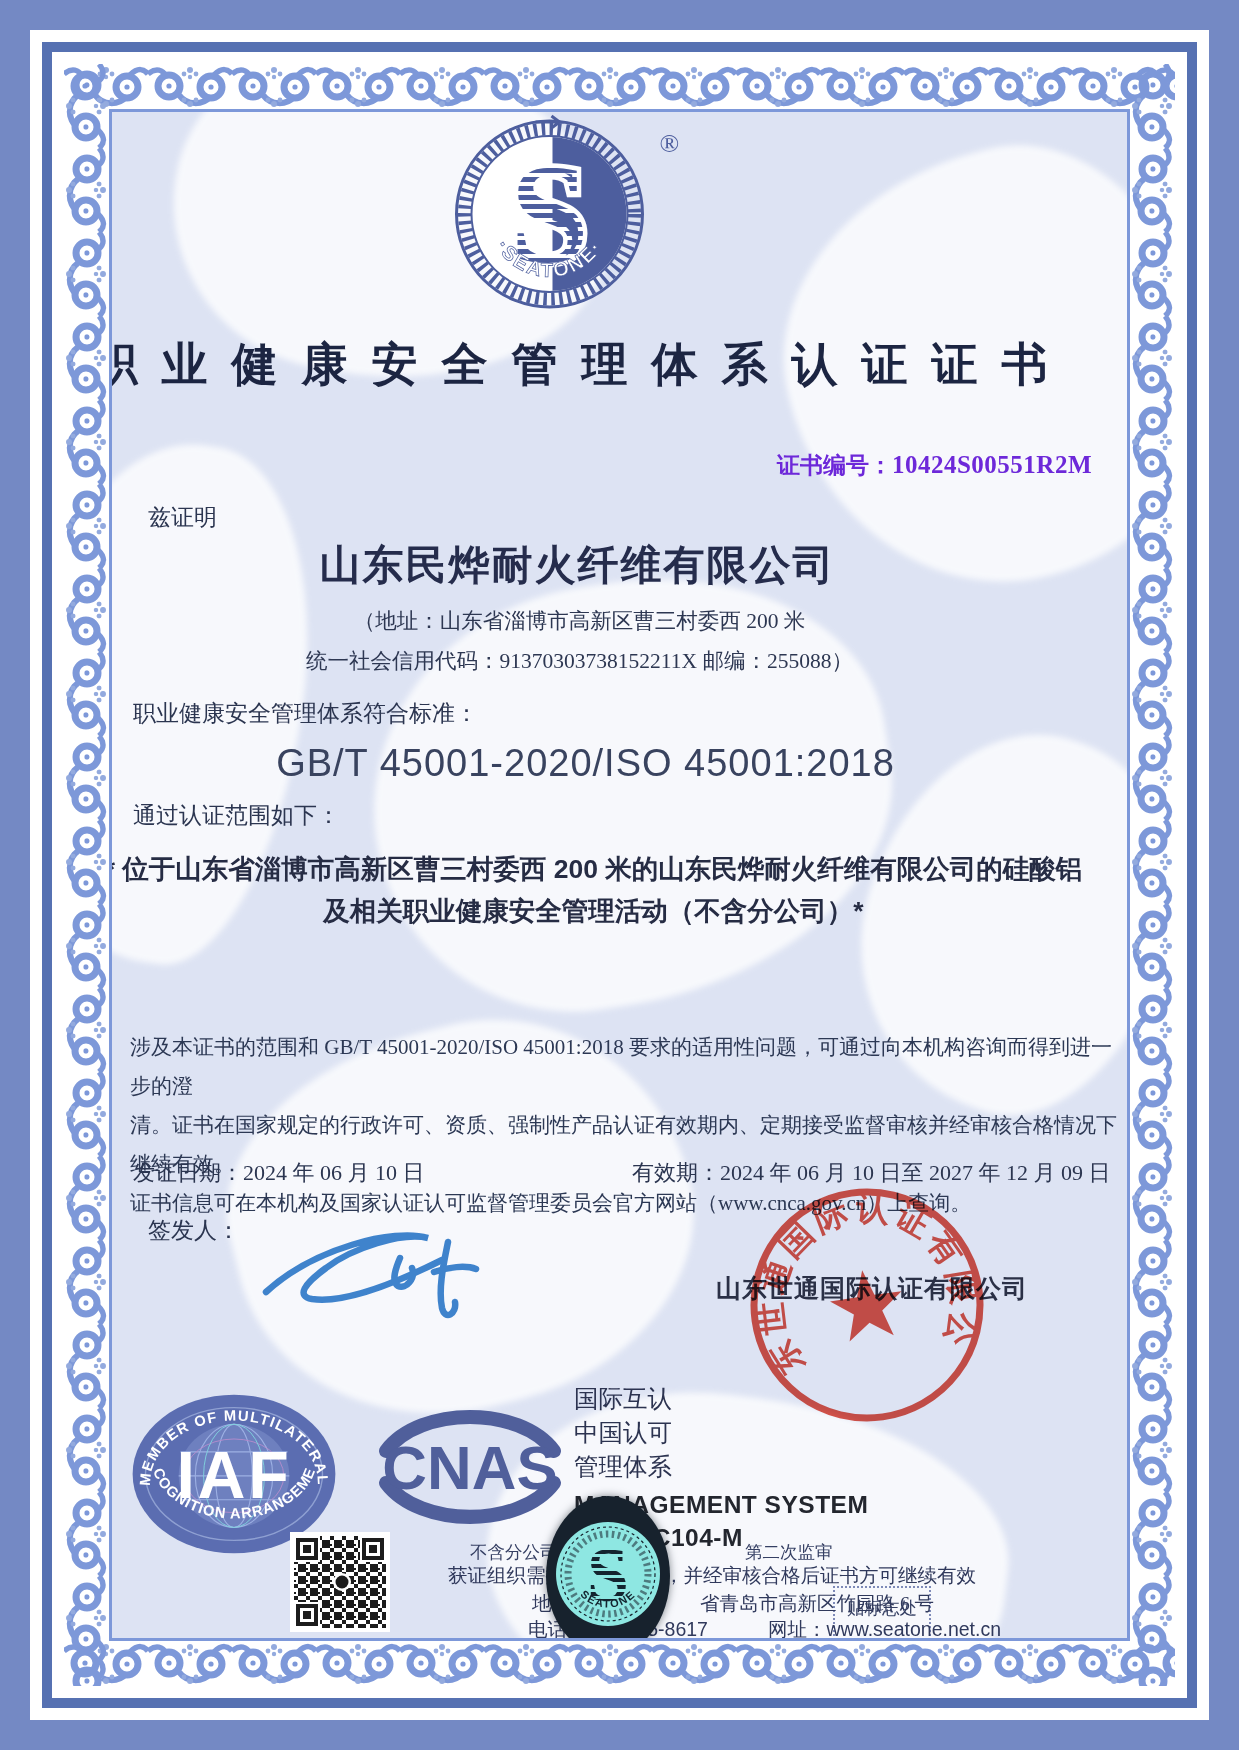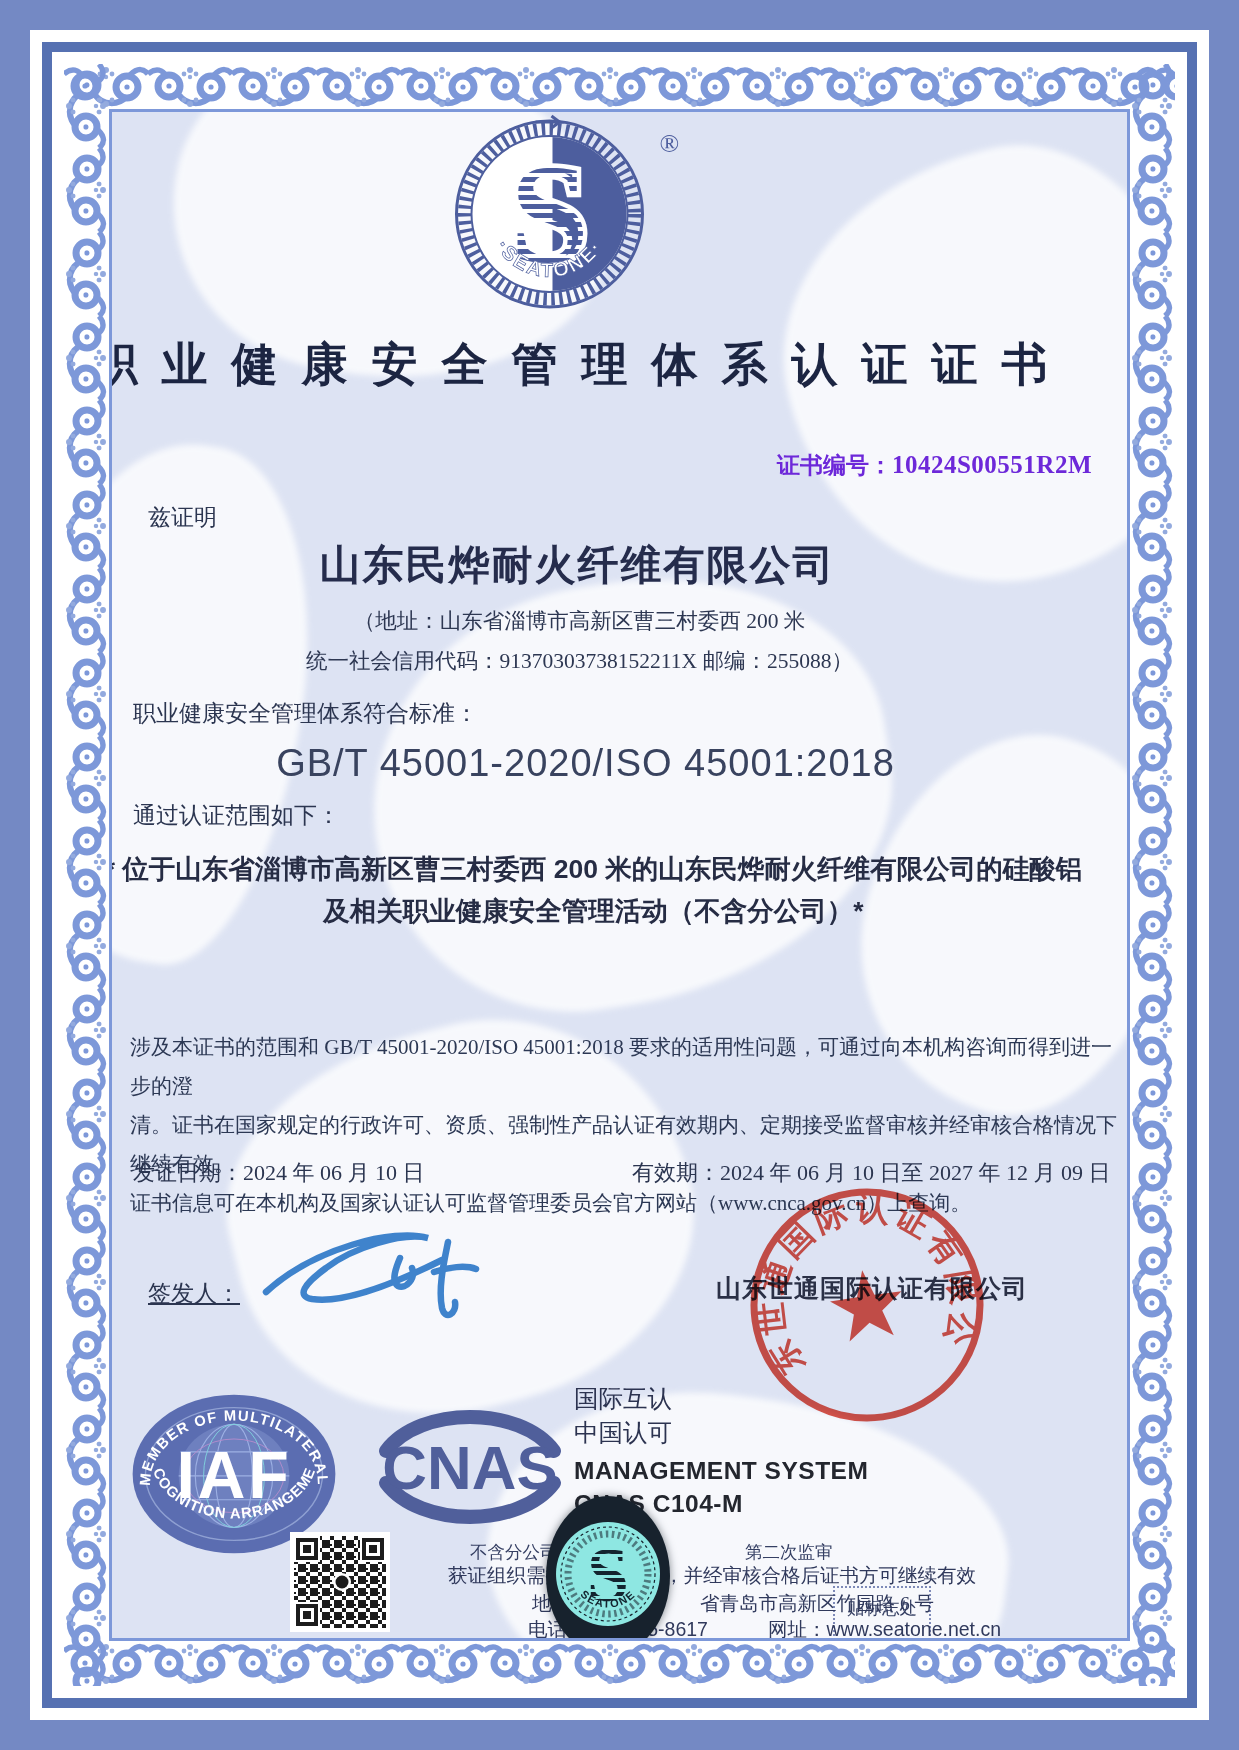--- a/index.html
+++ b/index.html
@@ -177,21 +177,21 @@
                 <div>证书信息可在本机构及国家认证认可监督管理委员会官方网站（www.cnca.gov.cn）上查询。</div>
               </div>
 
               <div class="abs dateline" style="left:21px;top:1046px;">
                 <span>发证日期：</span><span>2024 年 06 月 10 日</span>
               </div>
               <div class="abs dateline" style="left:520px;top:1046px;">
                 <span>有效期：</span><span>2024 年 06 月 10 日至 2027 年 12 月 09 日</span>
               </div>
 
-              <div class="abs small-label" style="left:36px;top:1166px;text-decoration:underline;">签发人：</div>
+              <div class="abs small-label" style="left:36px;top:1103px;">签发人：</div>
               <svg class="abs" style="left:140px;top:1108px;" width="240" height="110" viewBox="0 0 240 110">
                 <g fill="none" stroke="#3f83cc" stroke-width="6.5" stroke-linecap="round">
                   <path d="M14,72 C62,28 142,8 176,18 C150,12 100,28 74,48 C52,64 44,76 60,79 C94,84 150,60 190,40"></path>
                   <path d="M148,38 C142,52 140,62 146,66 C154,70 164,58 160,48"></path>
                   <path d="M196,22 C192,42 186,68 190,88 C193,101 205,94 203,82"></path>
                   <path d="M182,52 C196,47 214,45 224,49"></path>
                 </g>
               </svg>
 
               <div class="abs printedname" style="left:604px;top:1160px;">山东世通国际认证有限公司</div>
@@ -233,20 +233,21 @@
 
               <svg class="abs" style="left:258px;top:1288px;" width="200" height="132" viewBox="0 0 210 140">
                 <path d="M16,54 C52,6 158,6 194,54" fill="none" stroke="#505f9b" stroke-width="15" stroke-linecap="round"></path>
                 <path d="M16,88 C52,136 158,136 194,88" fill="none" stroke="#505f9b" stroke-width="15" stroke-linecap="round"></path>
                 <text x="105" y="94" text-anchor="middle" font-size="64" font-weight="700" fill="#505f9b" font-family="'Liberation Sans',sans-serif" textLength="186" lengthAdjust="spacingAndGlyphs">CNAS</text>
               </svg>
 
               <div class="abs" style="left:462px;top:1270px;">
                 <div class="cnas-cn">国际互认</div>
                 <div class="cnas-cn">中国认可</div>
+                <div class="cnas-cn">管理体系</div>
                 <div class="cnas-en" style="margin-top:4px;">MANAGEMENT SYSTEM</div>
                 <div class="cnas-en">CNAS C104-M</div>
               </div>
 
               <div class="abs" style="left:178px;top:1420px;width:104px;">
                 <svg width="100" height="100" viewBox="0 0 100 100" style="background:#ffffff">
                   <rect x="4" y="4" width="92" height="92" fill="url(#qrNoise)"></rect>
                   <g>
                     <rect x="4" y="4" width="26" height="26" fill="#ffffff"></rect>
                       <rect x="6" y="6" width="22" height="22" fill="#1c1c1c"></rect>

